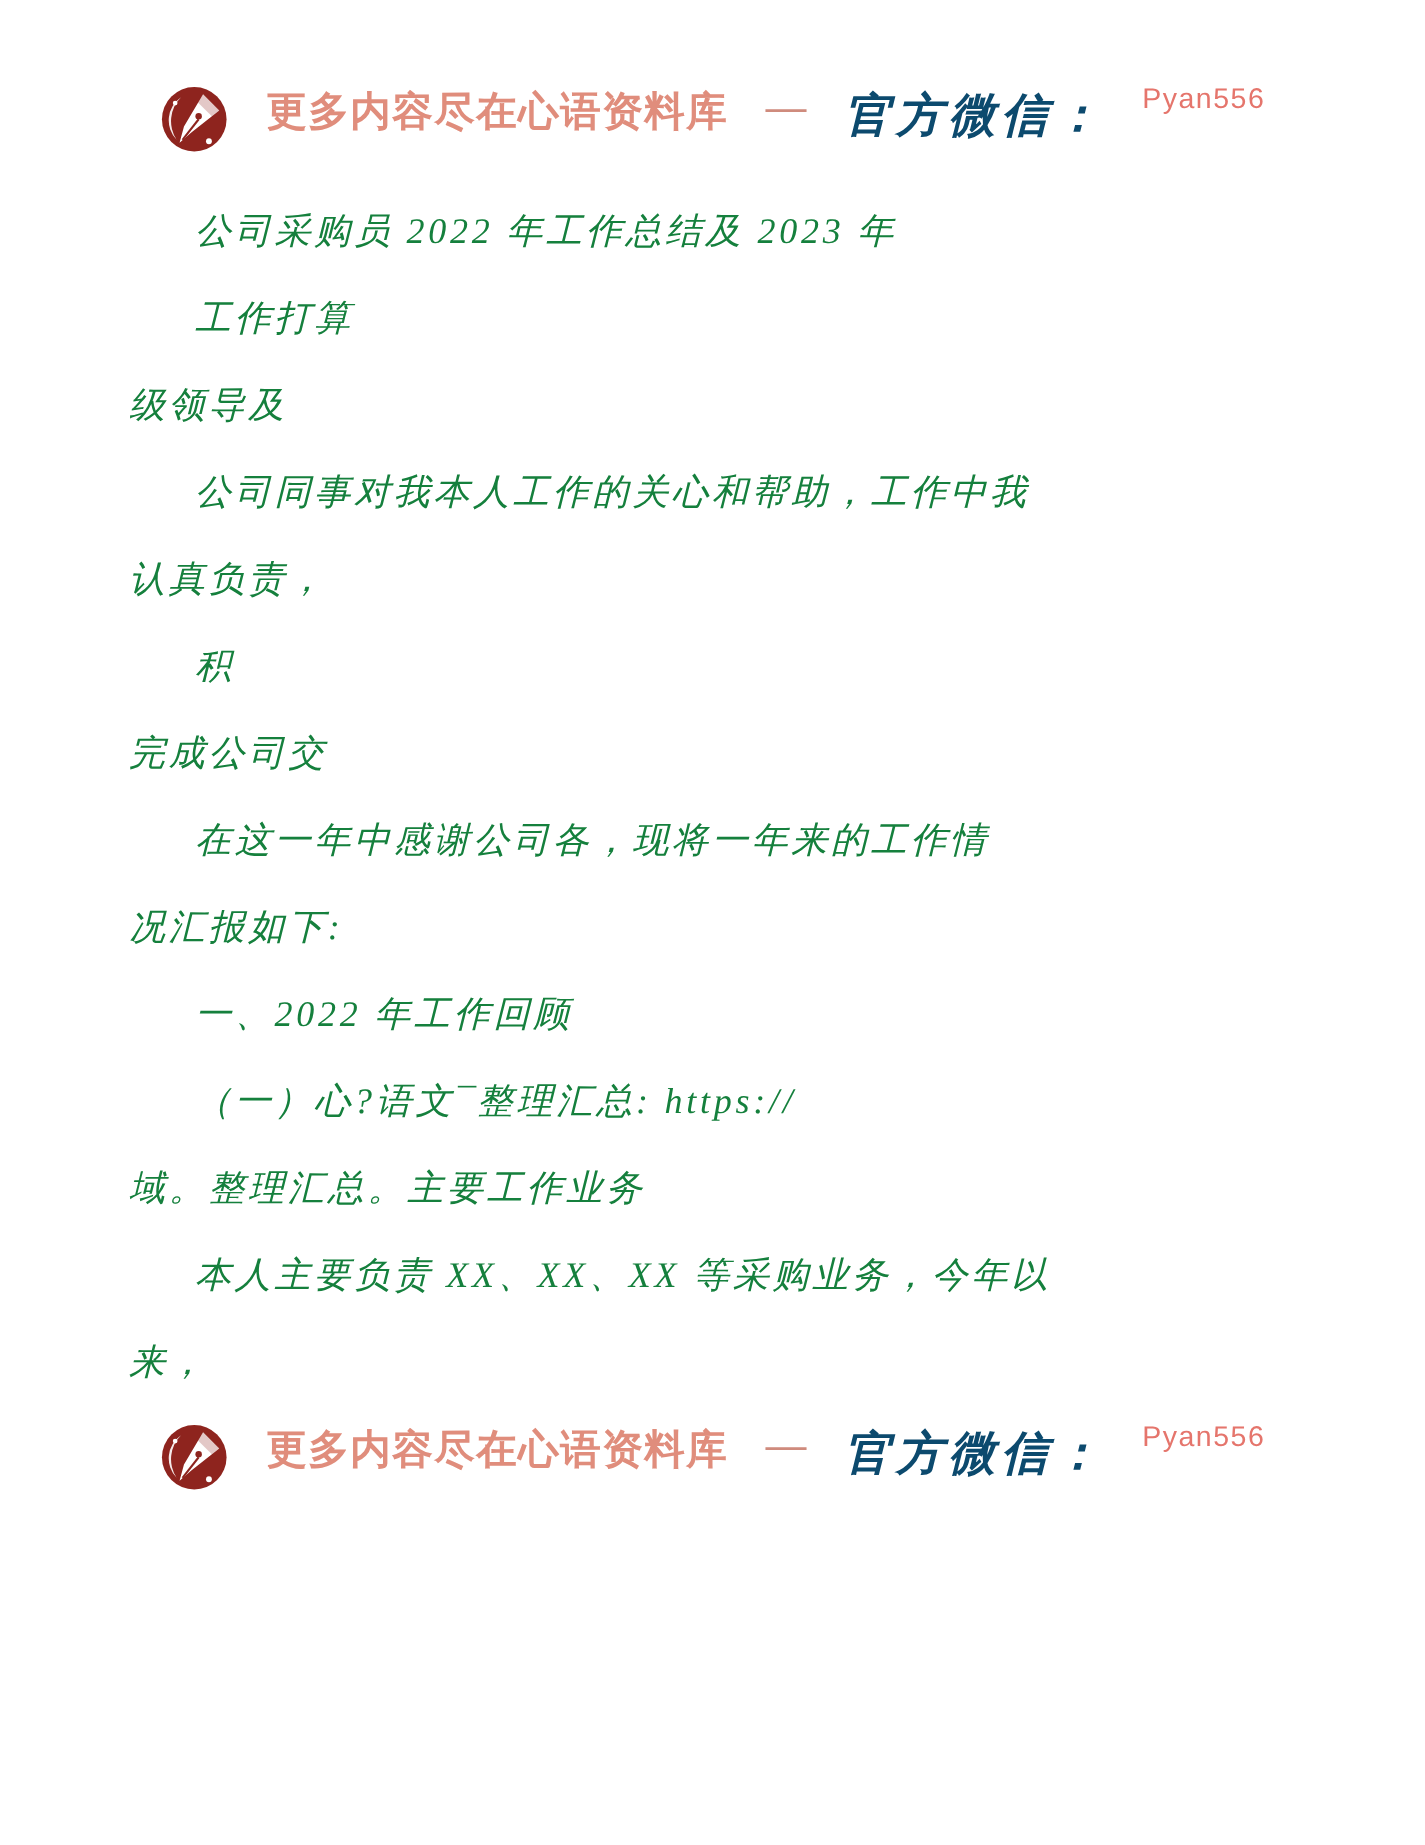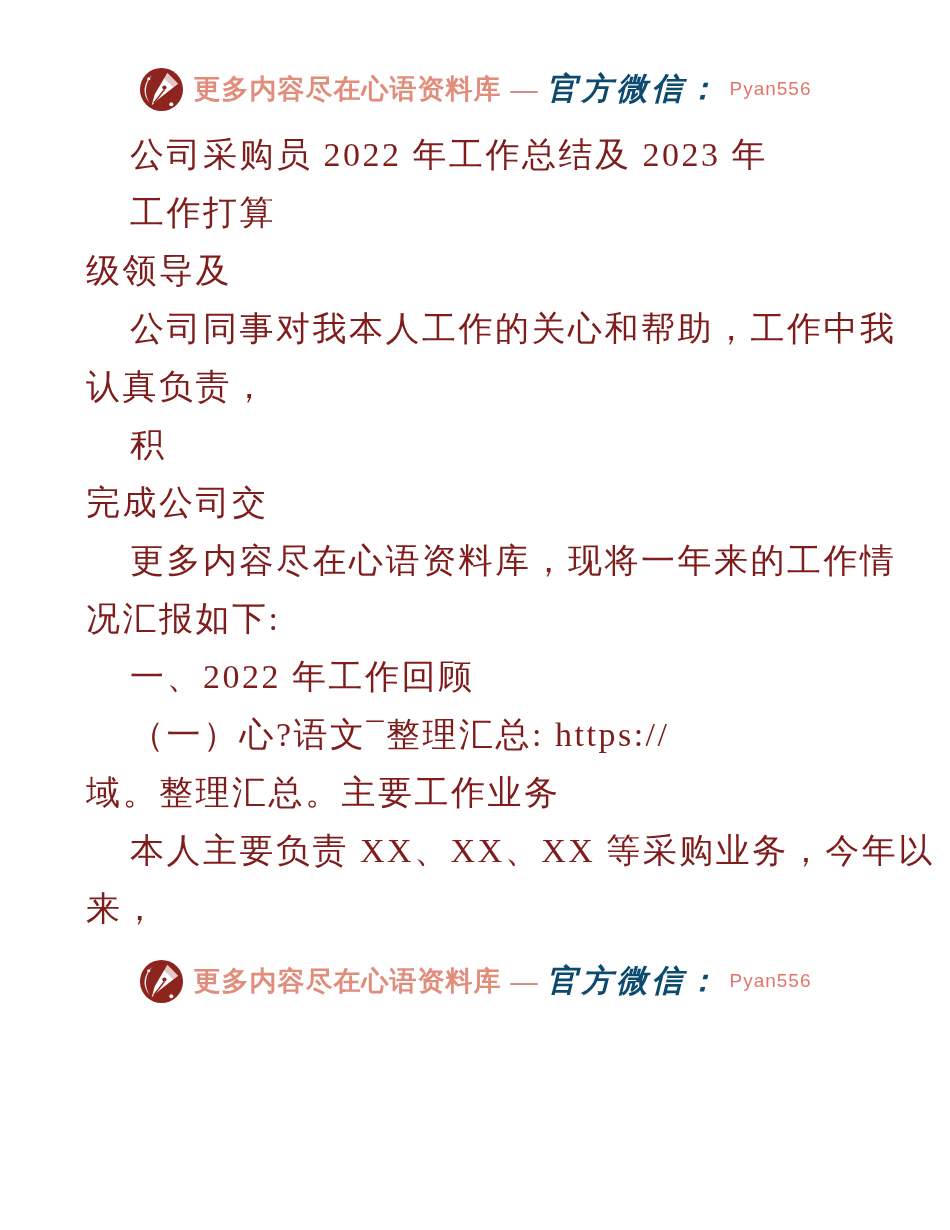--- a/index.html
+++ b/index.html
@@ -13,23 +13,22 @@
     position: relative;
     font-family: "Liberation Serif", serif;
     color: #111111;
     overflow: hidden;
   }
 
   
   .watermark {
     width: 100%;
     display: flex;
-    align-items: center;
     justify-content: center;
-    gap: 8px;
+    gap: 24px;
     height: 66px;
   }
   .watermark.header { margin-top: 56px; }
   .watermark.footer { margin-top: 10px; }
 
   .wm-logo {
     width: 47px;
     height: 47px;
     flex: 0 0 auto;
     display: block;
@@ -65,26 +64,27 @@
     letter-spacing: 1px;
     white-space: nowrap;
   }
 
   
   .doc-body {
     margin: 4px 40px 0 86px;
   }
   .line {
     font-family: "Liberation Serif", serif;
-    font-size: 34px;
+    font-size: 24px;
     line-height: 58px;
     height: 58px;
     letter-spacing: 2.5px;
     white-space: nowrap;
-    color: #7f1d1d;
+    color: #15803d;
+    font-style: italic;
   }
   .line.indent { padding-left: 44px; }
 </style>
 </head>
 <body>
 
 <div class="watermark header">
   <svg class="wm-logo" viewBox="0 0 48 48">
     <circle cx="24" cy="24" r="22" fill="#8e241e"></circle>
     <path d="M12 38 A 19 19 0 0 1 15 9 A 23 23 0 0 0 12 38 Z" fill="#ffffff" opacity="0.9"></path>
@@ -102,21 +102,21 @@
 </div>
 
 <div class="doc-body">
   <div class="line indent">公司采购员 2022 年工作总结及 2023 年</div>
   <div class="line indent">工作打算</div>
   <div class="line">级领导及</div>
   <div class="line indent">公司同事对我本人工作的关心和帮助，工作中我</div>
   <div class="line">认真负责，</div>
   <div class="line indent">积</div>
   <div class="line">完成公司交</div>
-  <div class="line indent">更多内容尽在心语资料库，现将一年来的工作情</div>
+  <div class="line indent">在这一年中感谢公司各，现将一年来的工作情</div>
   <div class="line">况汇报如下:</div>
   <div class="line indent">一、2022 年工作回顾</div>
   <div class="line indent">（一）心?语文¯整理汇总: https://</div>
   <div class="line">域。整理汇总。主要工作业务</div>
   <div class="line indent">本人主要负责 XX、XX、XX 等采购业务，今年以</div>
   <div class="line">来，</div>
 </div>
 
 <div class="watermark footer">
   <svg class="wm-logo" viewBox="0 0 48 48">

